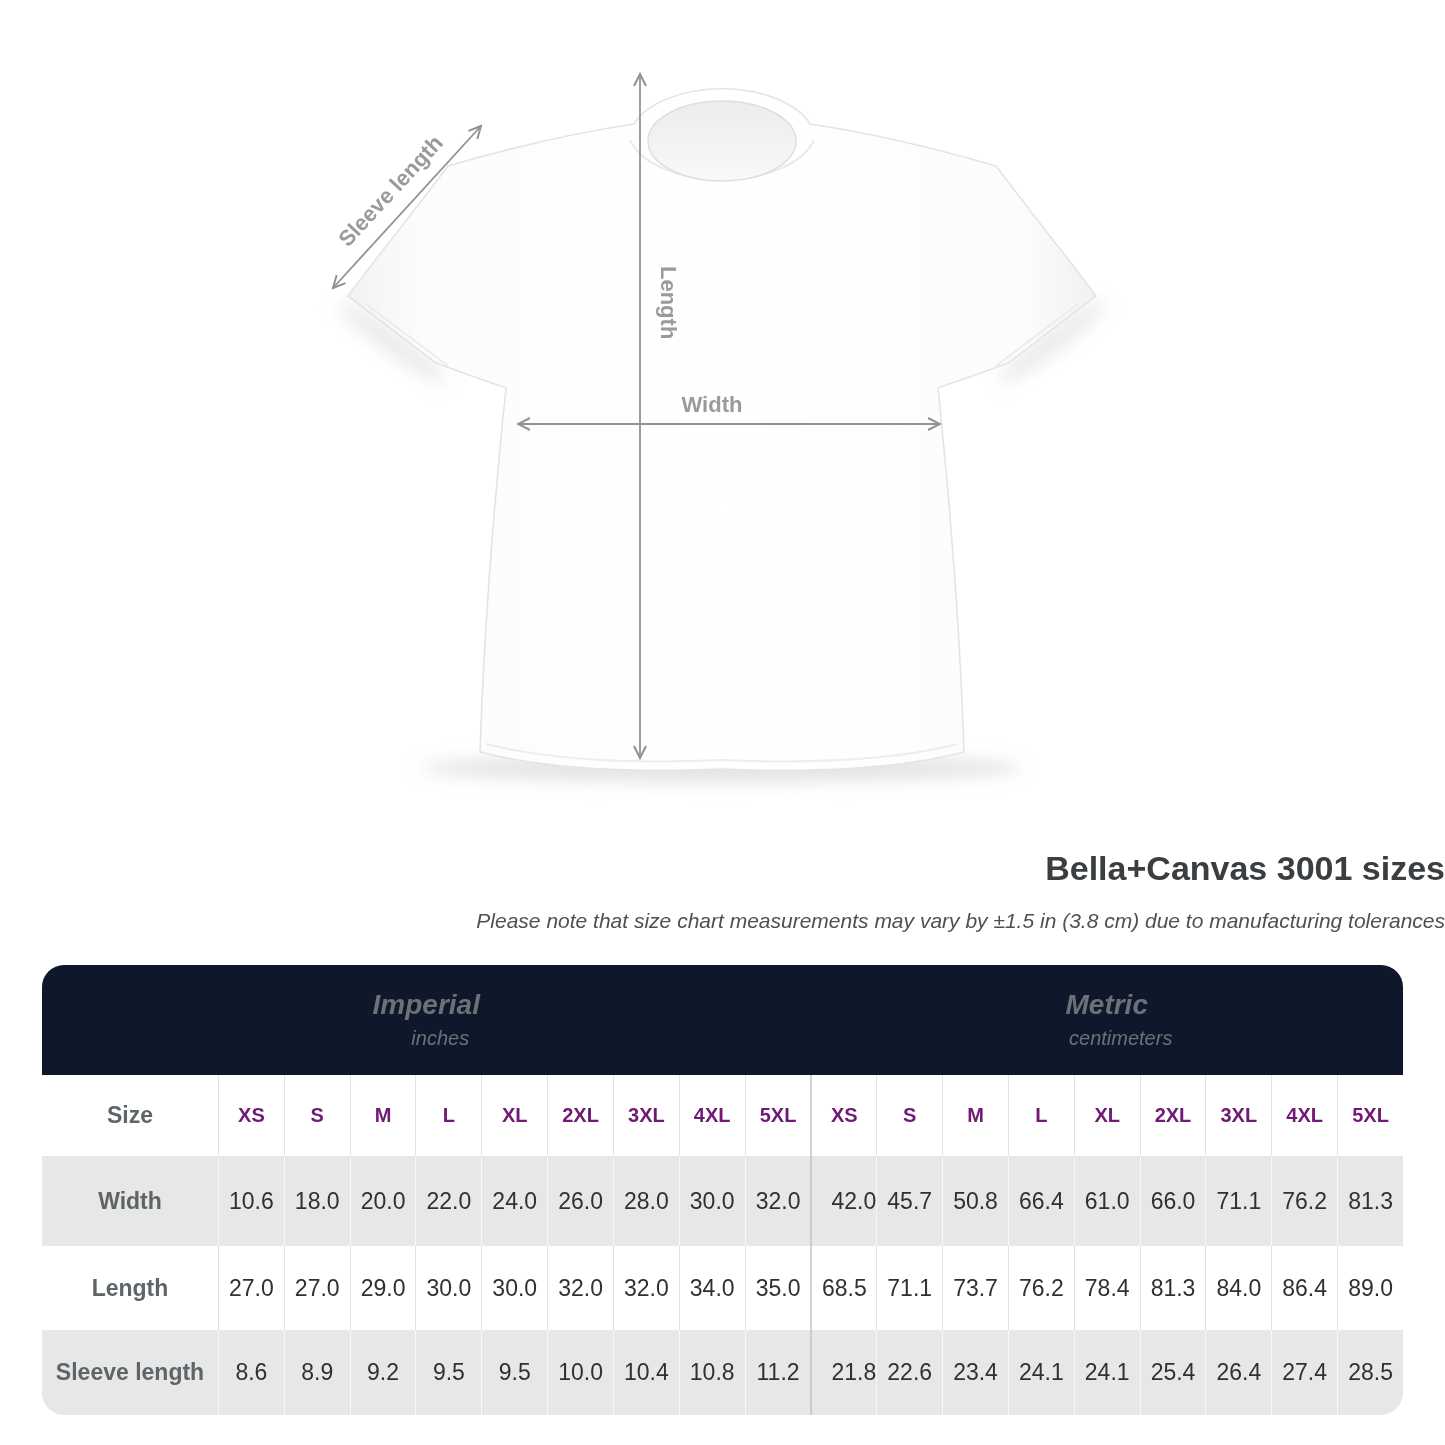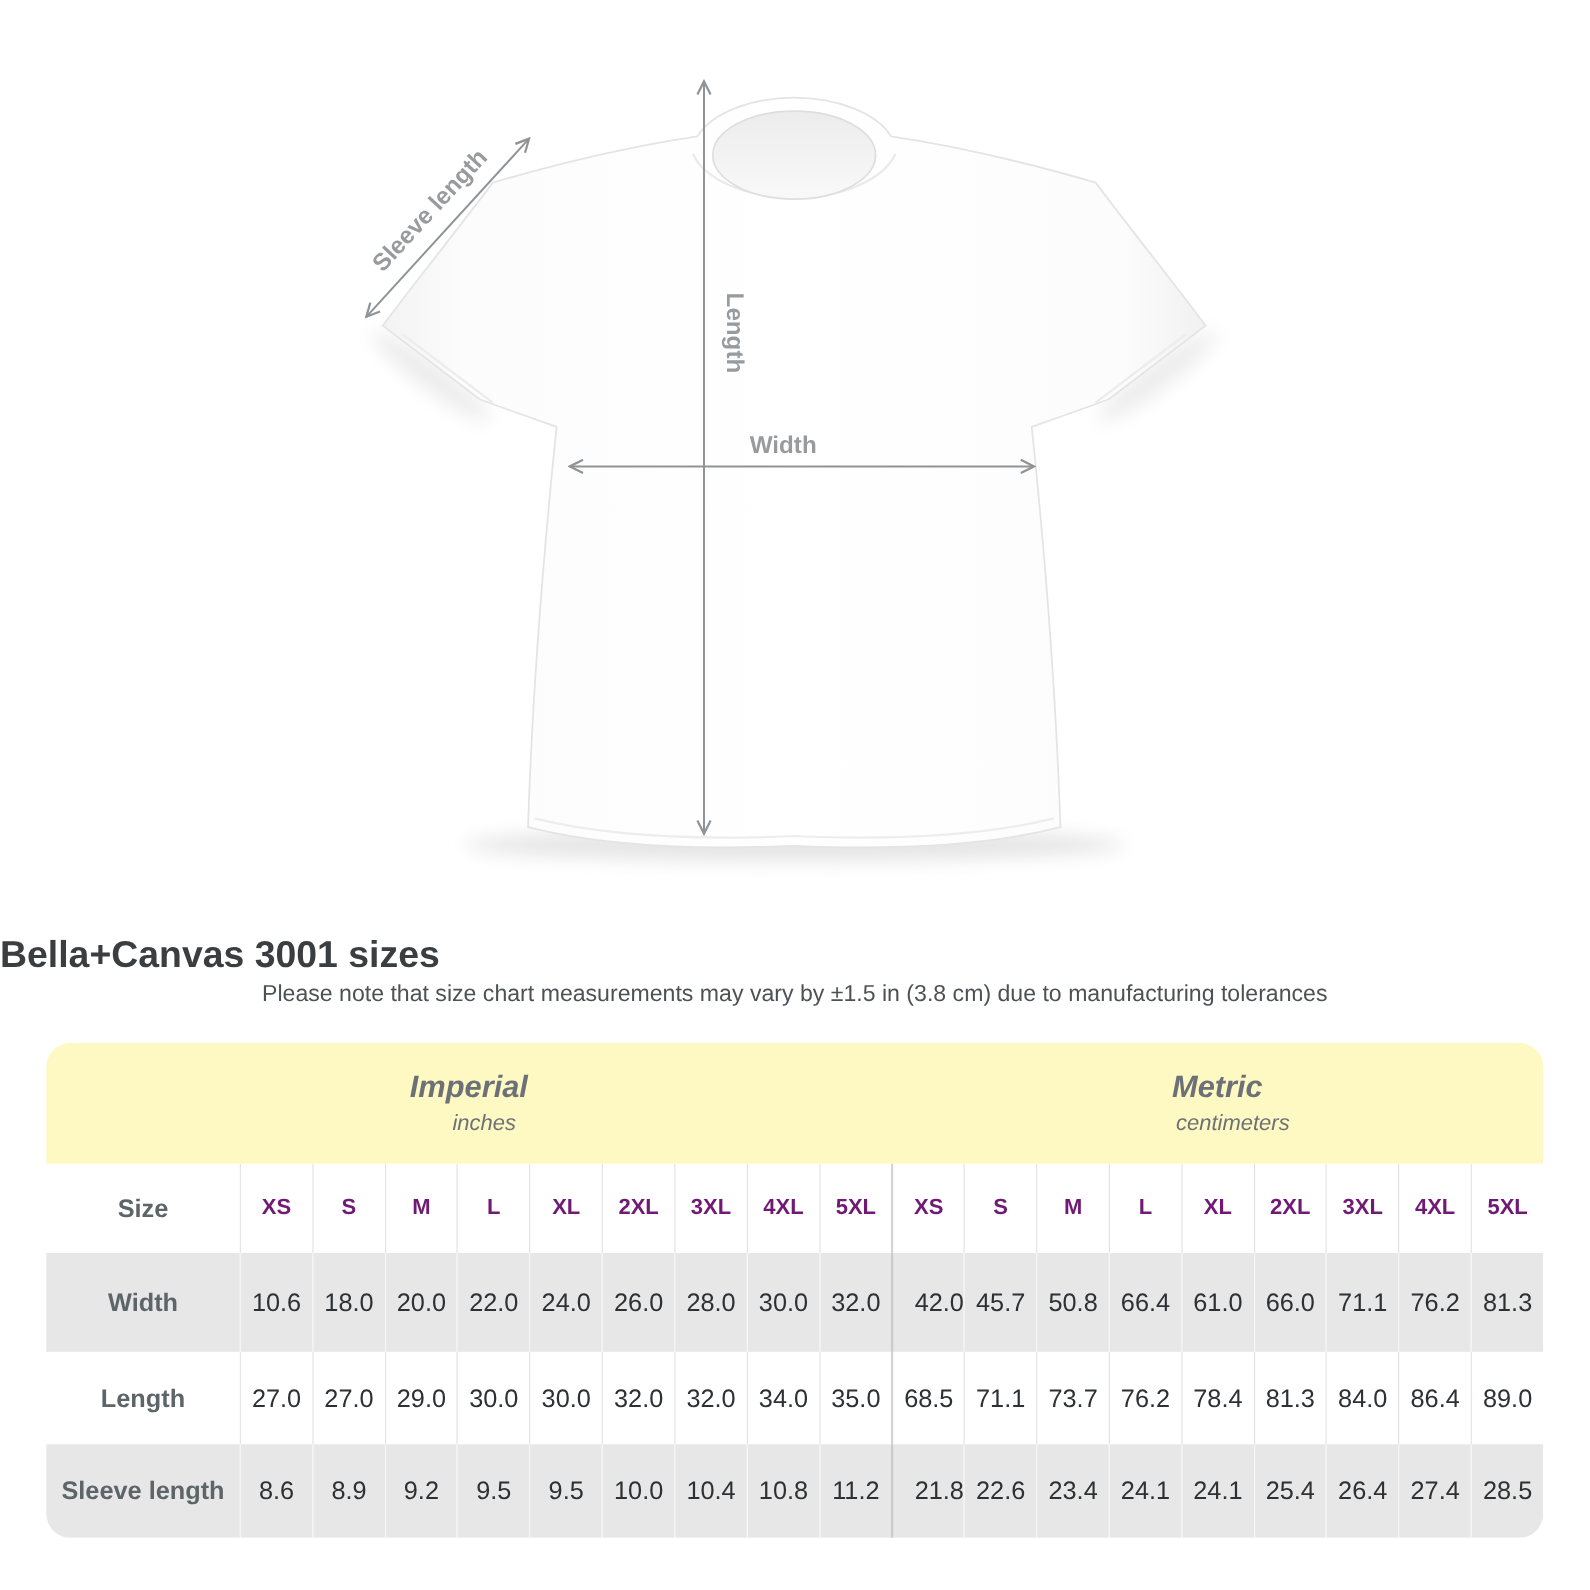--- a/index.html
+++ b/index.html
@@ -8,29 +8,30 @@
     width:1445px; height:1445px;
     font-family:"Liberation Sans", sans-serif;
     color:#2e3134;
     overflow:hidden;
   }
   .diagram-wrap { width:1445px; height:820px; position:relative; }
   .diagram-wrap svg { display:block; }
 
   .chart-title {
     margin-top:26px;
-    text-align:left;
+    text-align:right;
     font-size:34px;
     font-weight:bold;
     color:#3a3e41;
     line-height:44px;
   }
   .chart-note {
-    margin-top:0;
-    text-align:center;
+    margin-top:17px;
+    text-align:right;
+    font-style:italic;
     font-size:21px;
     color:#4c5155;
     line-height:28px;
   }
 
   .table-wrap {
     margin:30px 42px 0 42px;
     border-radius:22px;
     overflow:hidden;
   }
@@ -40,21 +41,21 @@
     border-collapse:separate;
     border-spacing:0;
   }
   .size-table td {
     text-align:center;
     vertical-align:middle;
     font-size:23px;
     color:#2e3134;
   }
   tr.band { height:110px; }
-  tr.band td { background:#fef9c3; }
+  tr.band td { background:#0f172a; }
   .g-label {
     font-size:28px;
     font-weight:bold;
     font-style:italic;
     color:#6b7176;
     line-height:36px;
   }
   .g-unit {
     font-size:20px;
     font-style:italic;

